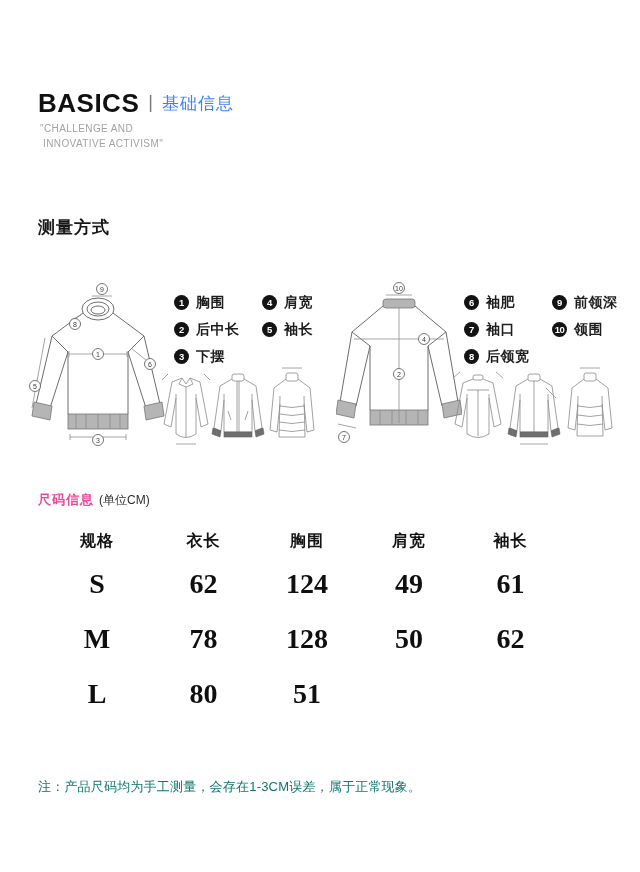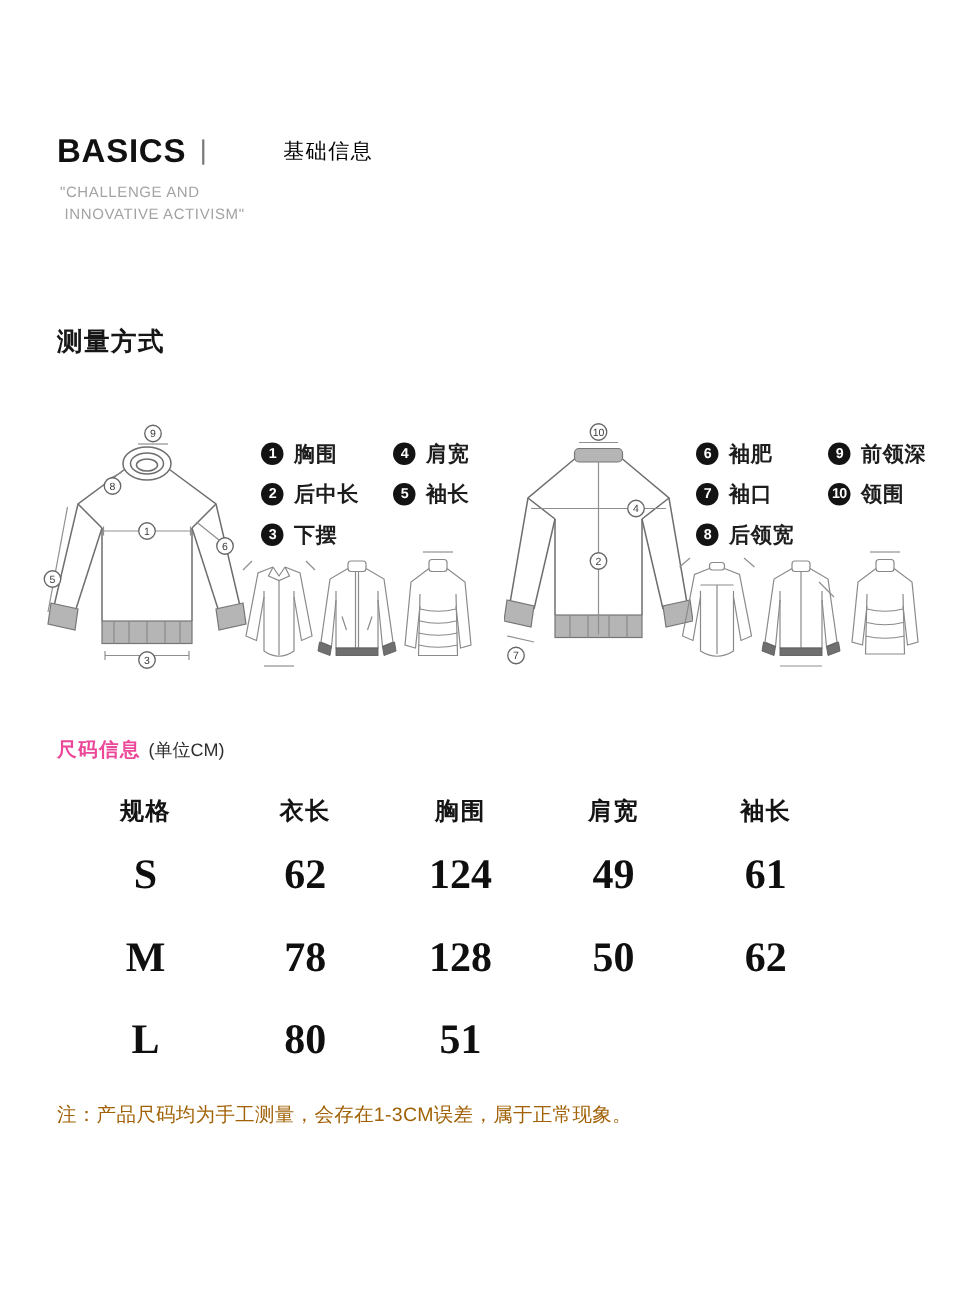--- a/index.html
+++ b/index.html
@@ -1,23 +1,23 @@
 <!DOCTYPE html>
 <html><head>
 <meta charset="utf-8">
 <style>
   html,body{margin:0;padding:0;background:#fff;}
   .page{position:relative;width:640px;height:872px;background:#fff;overflow:hidden;
         font-family:"Liberation Sans","DejaVu Sans",sans-serif;color:#1a1a1a;}
 
   
   .brand-row{position:absolute;left:38px;top:88px;display:flex;align-items:center;gap:9px;}
-  .brand{font-size:22px;font-weight:800;letter-spacing:.5px;color:#111;}
+  .brand{font-size:26px;font-weight:800;letter-spacing:.5px;color:#111;}
   .brand-sep{font-size:18px;font-weight:300;color:#777;transform:translateY(-1px);}
-  .brand-cn{font-size:14px;font-weight:500;color:#000000;letter-spacing:1px;margin-left:42px;}
+  .brand-cn{font-size:17px;font-weight:500;color:#3b82f6;letter-spacing:1px;}
   .quote{position:absolute;left:40px;top:121px;font-size:10px;line-height:15px;
          color:#a3a3a3;letter-spacing:.4px;}
   .quote .l2{padding-left:3px;}
 
   
   .sec-heading{position:absolute;left:38px;font-size:17px;font-weight:700;color:#161616;letter-spacing:1px;}
   .measure-heading{top:216px;}
   .size-heading-row{position:absolute;left:38px;top:491px;display:flex;align-items:baseline;gap:5px;}
   .size-heading{font-size:13px;font-weight:700;color:#ec4899;letter-spacing:1px;}
   .size-unit{font-size:12px;font-weight:400;color:#2e2e2e;text-align:center;}
@@ -52,21 +52,21 @@
   
   .size-table{position:absolute;left:0;top:526px;width:524px;}
   .t-row{display:grid;grid-template-columns:110px 103px 104px 100px 103px;align-items:center;margin-left:42px;}
   .t-head{height:30px;}
   .t-head .cell{font-size:16px;font-weight:700;color:#141414;letter-spacing:1px;}
   .t-data{height:55px;}
   .t-data .cell{font-family:"Liberation Serif","DejaVu Serif",serif;font-size:28px;font-weight:700;color:#0f0f0f;}
   .cell{text-align:center;}
 
   
-  .note{position:absolute;left:38px;top:734px;font-size:13px;color:#a16207;letter-spacing:.2px;}
+  .note{position:absolute;left:38px;top:778px;font-size:13px;color:#0f766e;letter-spacing:.2px;}
 </style>
 </head>
 <body>
 
 <div class="page">
 
   <div class="brand-row">
     <span class="brand">BASICS</span>
     <span class="brand-sep">|</span>
     <span class="brand-cn">基础信息</span>

